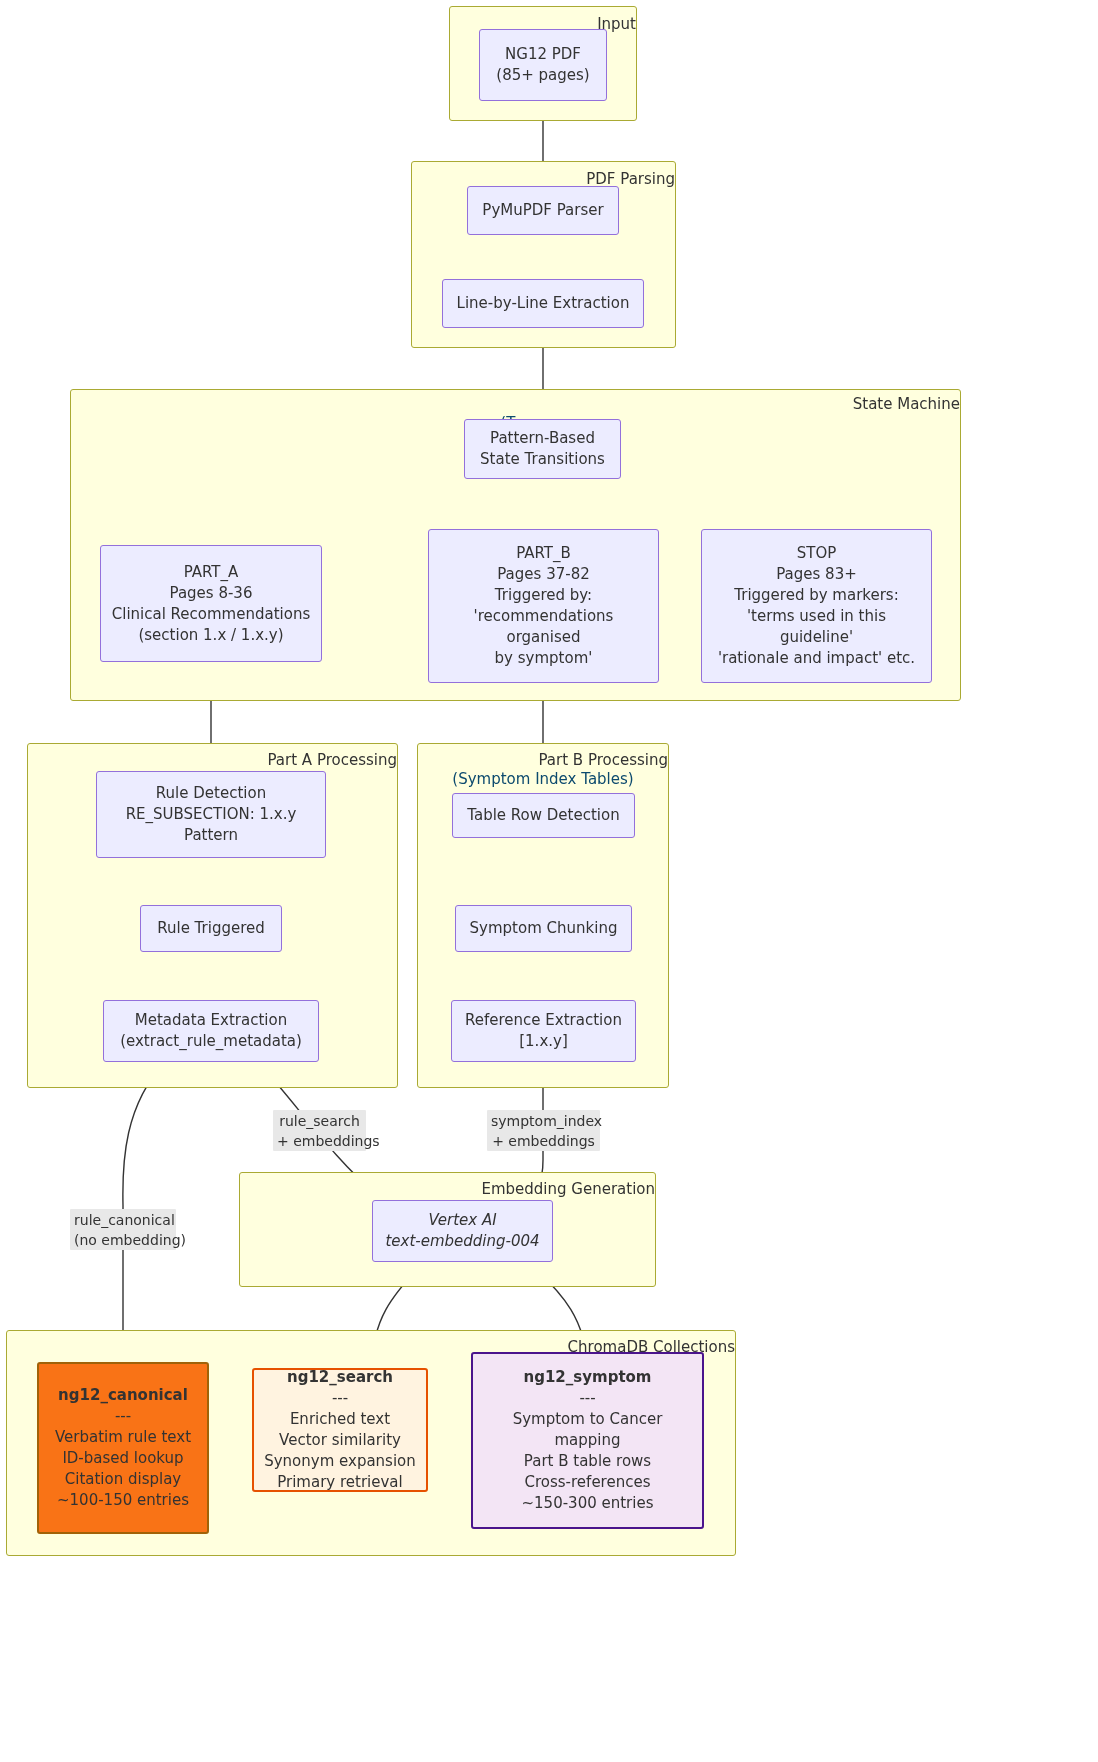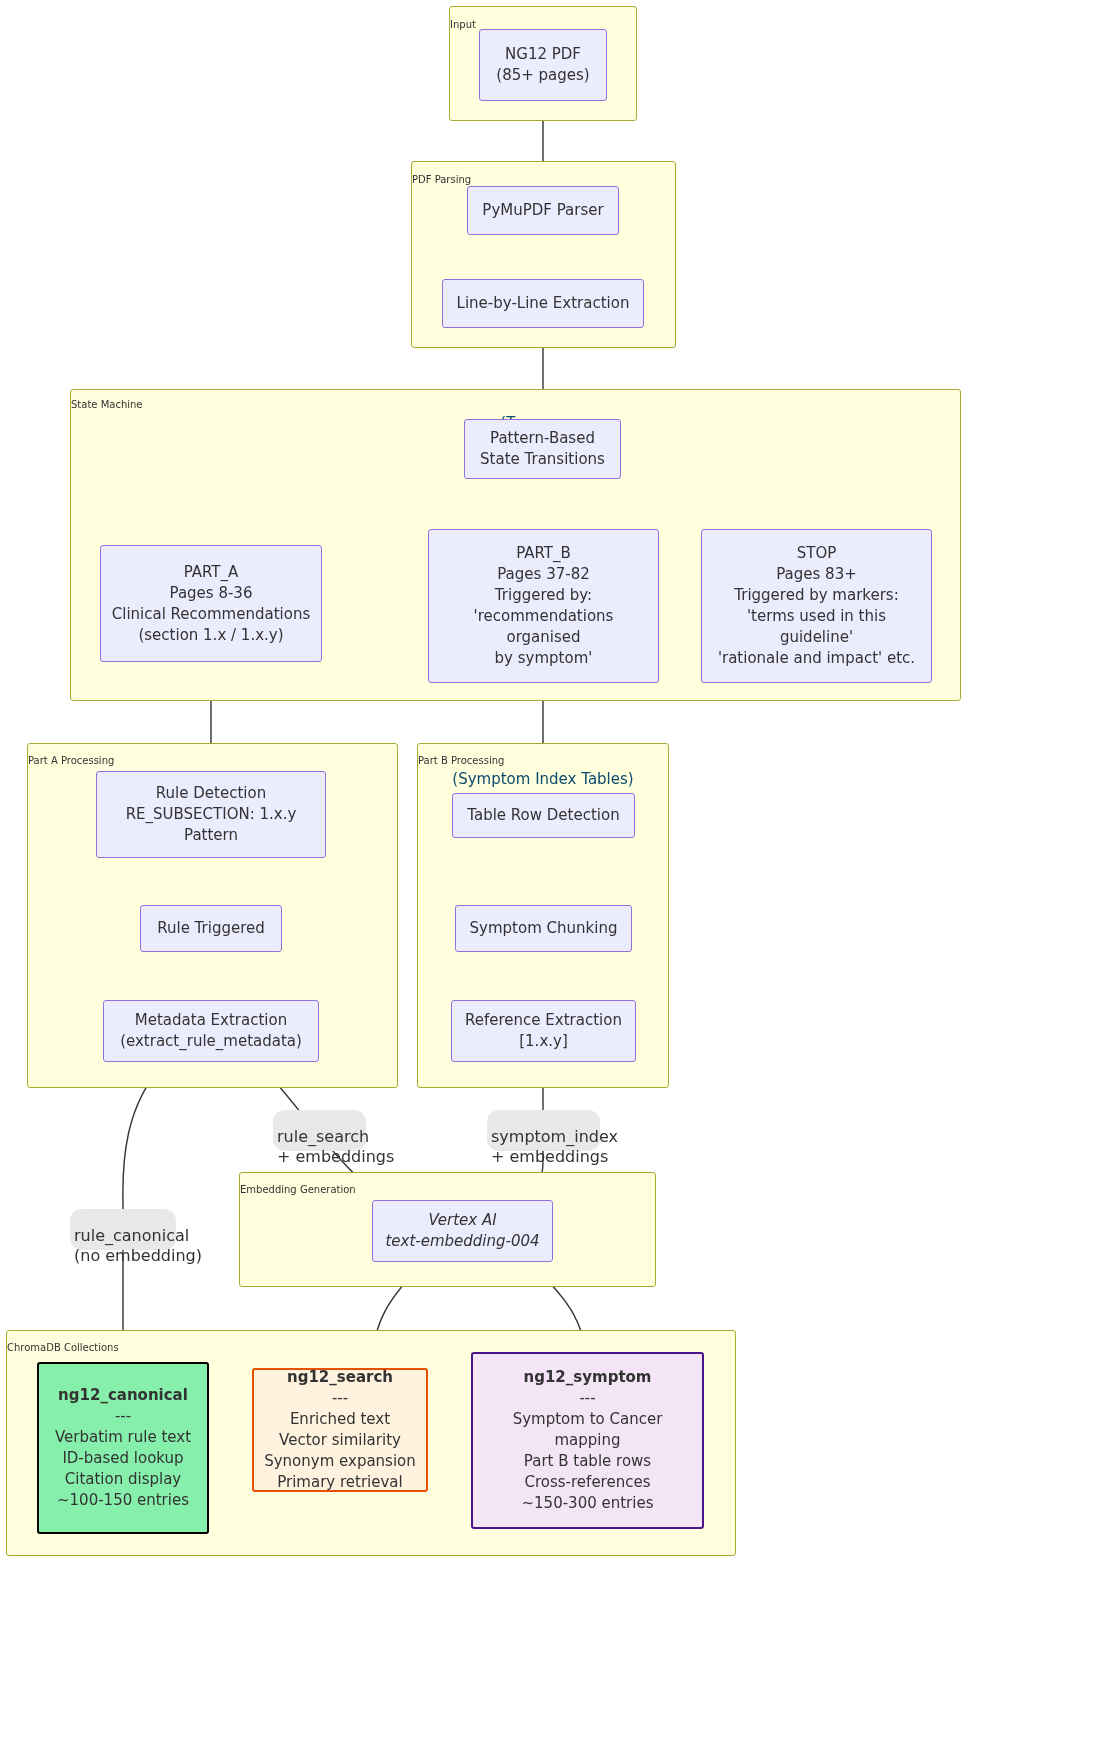--- a/index.html
+++ b/index.html
@@ -1,35 +1,35 @@
 <!DOCTYPE html>
 <html><head>
 <meta charset="utf-8">
 <style>
   html,body{margin:0;padding:0;background:#ffffff;}
   body{font-family:"DejaVu Sans","Liberation Sans",sans-serif;}
   #stage{position:relative;width:1098px;height:1762px;background:#fff;overflow:hidden;}
   svg.edges{position:absolute;left:0;top:0;width:1098px;height:1762px;pointer-events:none;}
 
   .cluster{position:absolute;background:#ffffde;border:1px solid #aaaa33;border-radius:3px;box-sizing:border-box;}
-  .cluster-title{position:absolute;left:0;right:0;text-align:left;font-size:10px;color:#333;line-height:19px;}
+  .cluster-title{position:absolute;left:0;right:0;text-align:right;font-size:15px;color:#333;line-height:19px;}
   .cluster-sub{position:absolute;left:0;right:0;text-align:center;font-size:15px;color:#0c4a6e;line-height:19px;}
 
   .node{position:absolute;box-sizing:border-box;display:flex;flex-direction:column;
         align-items:center;justify-content:center;border-radius:3px;
         background:#ececff;border:1px solid #9370db;color:#333;font-size:15px;line-height:21px;text-align:center;}
   .node .ln{display:block;white-space:nowrap;}
   .node.bold .ln.hd{font-weight:bold;}
 
-  .node.canonical{background:#86efac;border:2px solid #000000;}
+  .node.canonical{background:#f97316;border:2px solid #a16207;}
   .node.search{background:#fff3e0;border:2px solid #e65100;}
   .node.symptom{background:#f3e5f5;border:2px solid #4a148c;}
 
-  .edge-label{position:absolute;background:#e8e8e8;color:#333;font-size:16px;line-height:20px;
-              text-align:center;padding:17px 4px;box-sizing:border-box;white-space:nowrap;border-radius:12px;}
+  .edge-label{position:absolute;background:#e8e8e8;color:#333;font-size:14px;line-height:20px;
+              text-align:center;padding:1px 4px;box-sizing:border-box;white-space:nowrap;border-radius:1px;}
   .edge-label .ln{display:block;}
 </style>
 </head>
 <body>
 
 <div id="stage">
 
   <svg class="edges" viewBox="0 0 1098 1762">
     <defs>
       <marker id="ah" markerWidth="10" markerHeight="8" refX="8" refY="4" orient="auto" markerUnits="userSpaceOnUse">

